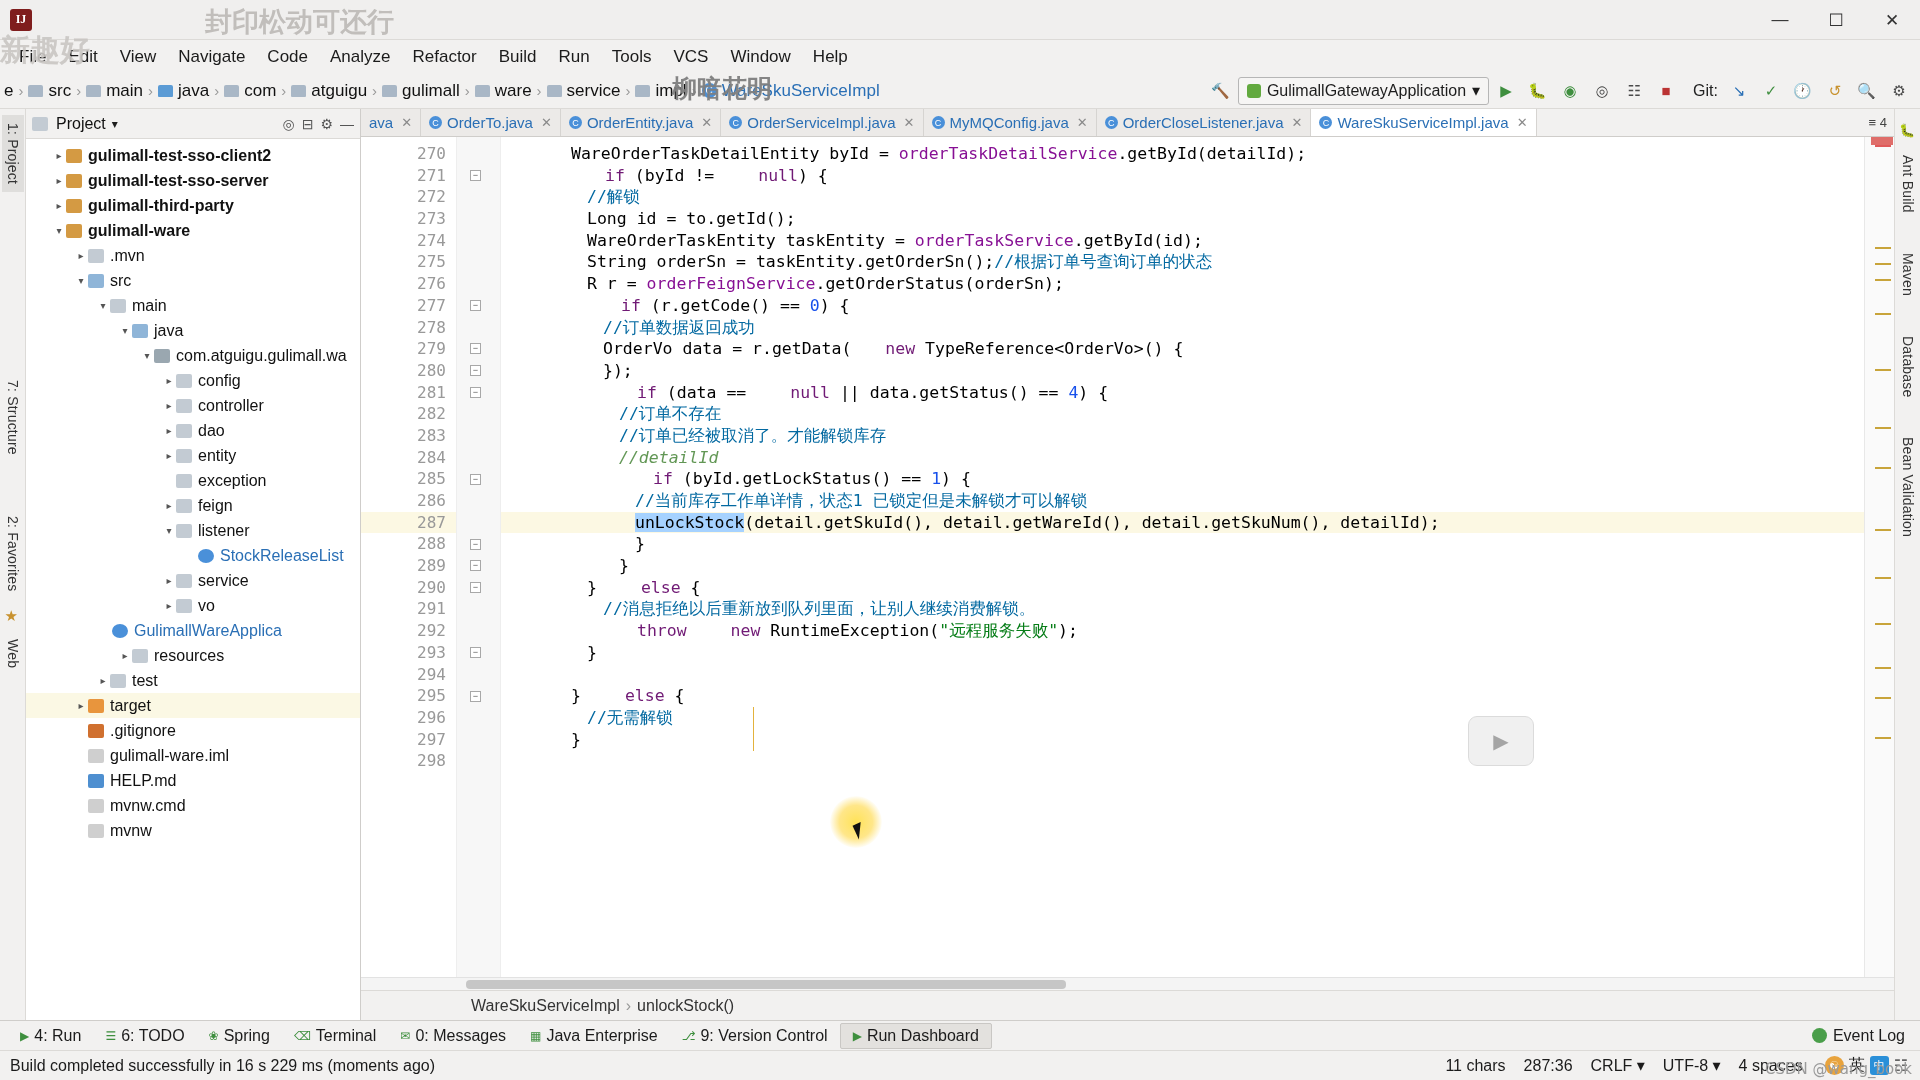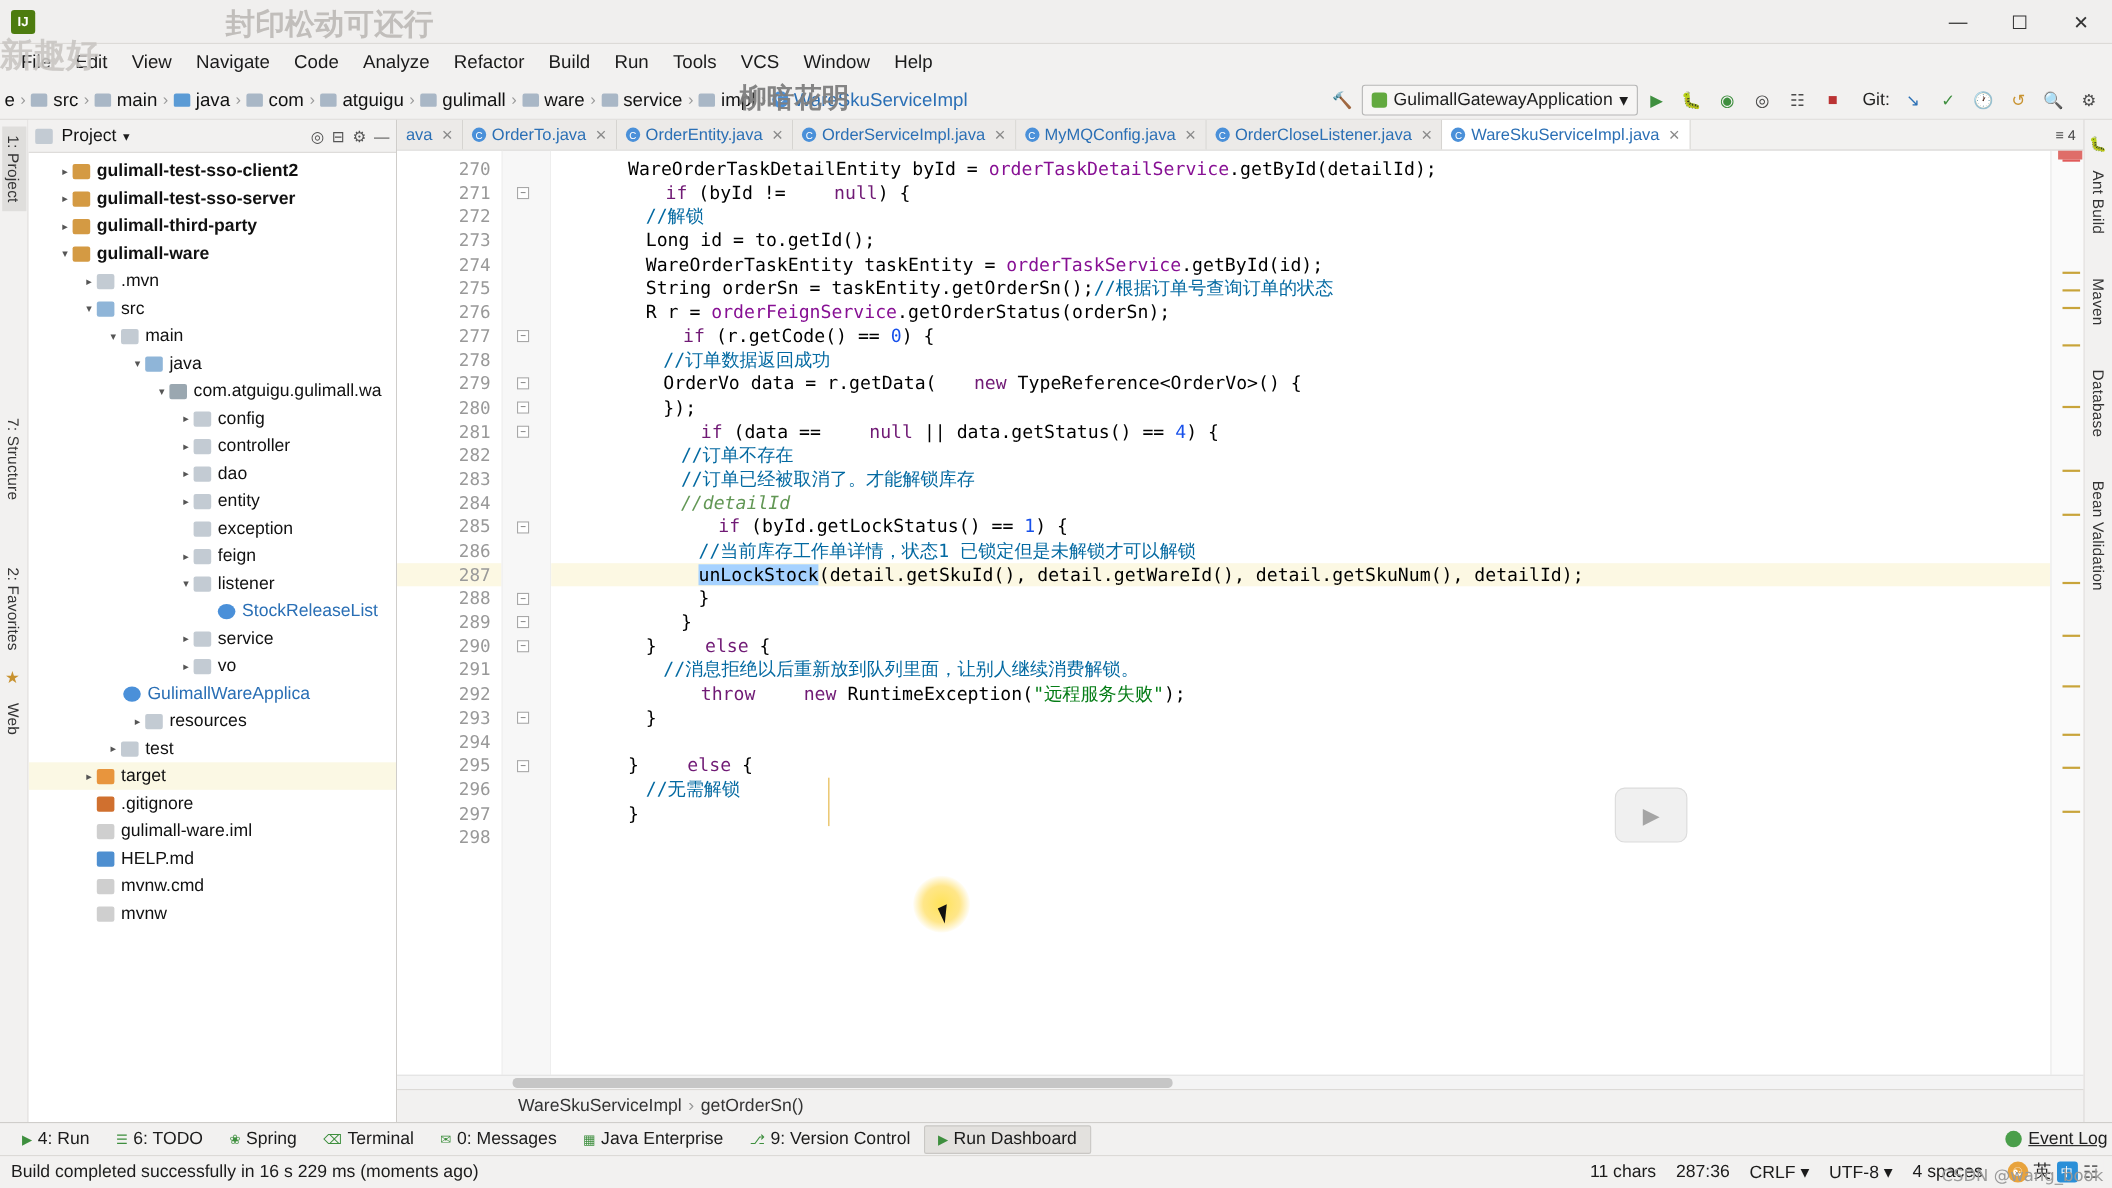--- a/index.html
+++ b/index.html
@@ -13,23 +13,23 @@
   }
   .app{ position:relative; width:1920px; height:1080px; display:flex; flex-direction:column; }
 
   
   .titlebar{
     height:40px; background:#f0efee; display:flex; align-items:center;
     border-bottom:1px solid #dcdad7; position:relative; flex:0 0 40px;
   }
   .tb-icon{
     width:22px;height:22px;margin-left:10px;margin-right:8px;flex:0 0 22px;
-    background:#4d7c0f;border-radius:3px;color:#fff;font-size:12px;
+    background:#7f1d1d;border-radius:3px;color:#fff;font-size:12px;
     display:flex;align-items:center;justify-content:center;font-weight:bold;
-    font-family:Liberation Sans, sans-serif;
+    font-family:Liberation Serif, serif;
   }
   .tb-title{ font-size:17px; color:#1b1b1b; white-space:nowrap; }
   .tb-win{ margin-left:auto; display:flex; height:100%; }
   .tb-btn{ width:56px; height:40px; display:flex;align-items:center;justify-content:center;
            font-size:17px; color:#333; }
 
   
   .menubar{ height:33px; display:flex; align-items:center; padding-left:8px;
             background:#f2f1f0; flex:0 0 33px; }
   .menu-item{ padding:3px 11px; font-size:17px; color:#1b1b1b; white-space:nowrap; }
@@ -161,21 +161,21 @@
   .breadcrumb-bottom .sep{ color:#999; }
 
   
   .toolwin{
     height:30px; background:#f2f1f0; border-top:1px solid #cfcdca;
     display:flex; align-items:center; font-size:16px; flex:0 0 30px; padding-left:8px;
   }
   .twitem{ display:flex; align-items:center; gap:5px; padding:3px 12px; color:#1b1b1b; white-space:nowrap;}
   .twitem.hl{ background:#e3e1de; border:1px solid #c9c7c4; border-radius:2px; }
   .twitem .g{ color:#3e8f3e; font-size:12px; }
-  .tw-right{ margin-left:auto; display:flex; align-items:center; gap:6px; padding-right:4px;text-decoration:underline; }
+  .tw-right{ margin-left:auto; display:flex; align-items:center; gap:6px; padding-right:15px; }
 
   
   .statusbar{
     height:30px; background:#f2f1f0; border-top:1px solid #dcdad7;
     display:flex; align-items:center; font-size:16px; color:#1b1b1b; flex:0 0 30px;
     padding-left:10px;
   }
   .st-right{ margin-left:auto; display:flex; align-items:center; gap:18px; padding-right:8px;}
   .ime{ display:flex; align-items:center; gap:5px; background:#f2f1f0; padding:2px 4px;}
   .imecircle{ width:19px;height:19px;border-radius:50%;background:#e8a33d;color:#fff;
@@ -567,21 +567,21 @@
         </div>
       </div>
 
       <div class="hscroll">
         <div class="hthumb" style="left:105px;width:600px;"></div>
       </div>
 
       <div class="breadcrumb-bottom">
         <span>WareSkuServiceImpl</span>
         <span class="sep">›</span>
-        <span>getOrderSn()</span>
+        <span>unlockStock()</span>
       </div>
     </div>
 
     <div class="rightstrip">
       <div class="striposhape" style="color:#7a7a7a;font-size:13px;">🐛</div>
       <div class="vtab">Ant Build</div>
       <div class="vtab" style="margin-top:24px;">Maven</div>
       <div class="vtab" style="margin-top:24px;">Database</div>
       <div class="vtab" style="margin-top:24px;">Bean Validation</div>
     </div>

